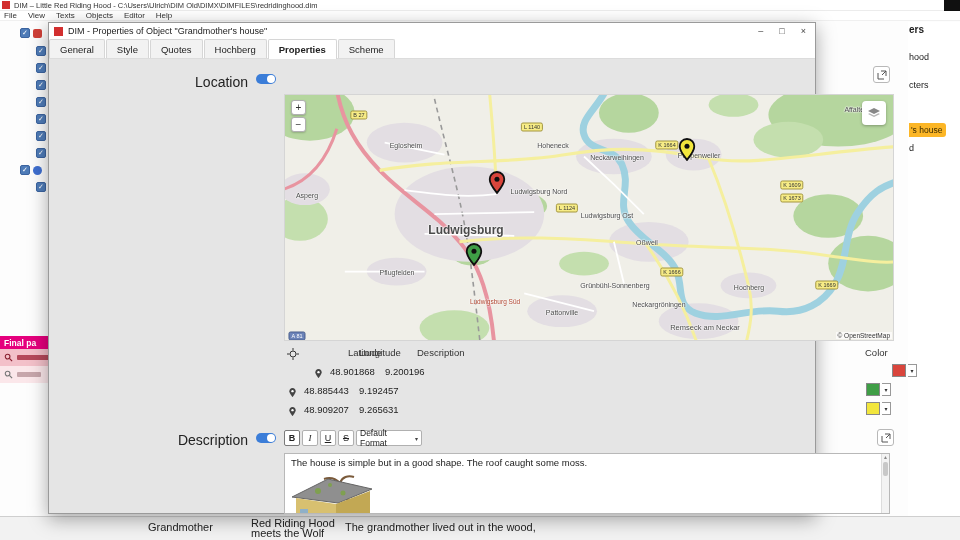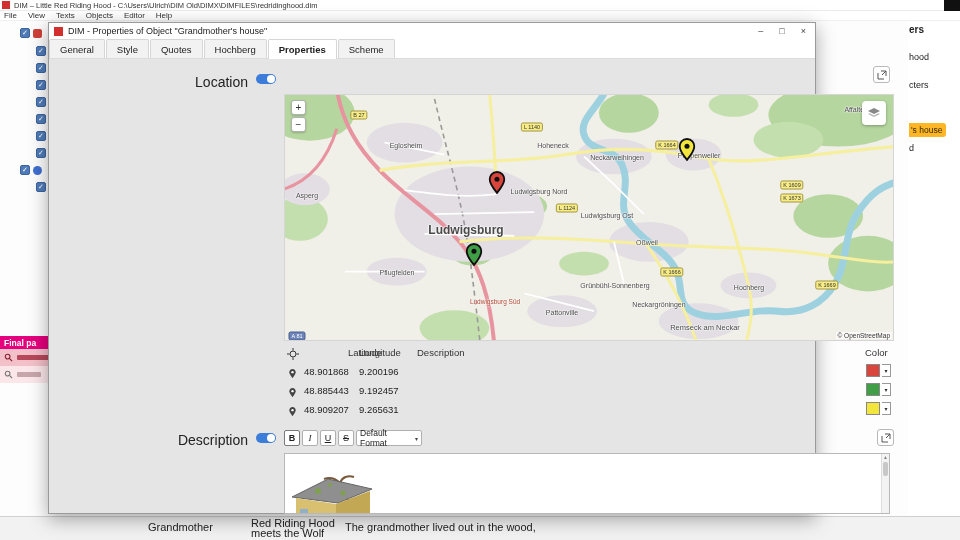--- a/index.html
+++ b/index.html
@@ -357,21 +357,21 @@
     <svg width="12" height="12" viewBox="0 0 12 12">
         <circle cx="6" cy="6" r="3" fill="none" stroke="#333" stroke-width="1"></circle>
         <path d="M6 0v2.5 M6 9.5V12 M0 6h2.5 M9.5 6H12" stroke="#333" stroke-width="1"></path>
       </svg>
   </span>
   <span class="ch" style="left:255px; top:324px;padding-left:44px;">Latitude</span>
   <span class="ch" style="left:310px; top:324px;">Longitude</span>
   <span class="ch" style="left:368px; top:324px;">Description</span>
   <span class="ch" style="left:816px; top:324px;">Color</span>
 
-  <div class="coord-row" style="top:339px;">
+  <div class="coord-row" style="top:339px;margin-left:26px;">
     <span class="pin-ic"><svg width="9" height="11" viewBox="0 0 10 12">
           <path d="M5 1 C2.8 1 1.5 2.8 1.5 4.5 C1.5 7 5 11 5 11 C5 11 8.5 7 8.5 4.5 C8.5 2.8 7.2 1 5 1Z" fill="#444"></path>
           <circle cx="5" cy="4.5" r="1.3" fill="#fff"></circle>
         </svg></span>
     <span class="lat">48.901868</span>
     <span class="lon">9.200196</span>
     <span class="swatch" style="background: rgb(217, 69, 60);"></span>
     <span class="swatch-arrow">▾</span>
   </div>
   <div class="coord-row" style="top:358px;padding-left:12px;">
@@ -408,20 +408,21 @@
   </div>
   <span class="ext-btn" style="left:828px; top:406px;">
     <svg width="10" height="10" viewBox="0 0 10 10">
         <path d="M1 3 v6 h6" fill="none" stroke="#555" stroke-width="1"></path>
         <path d="M4 1 h5 v5" fill="none" stroke="#555" stroke-width="1"></path>
         <path d="M9 1 L5 5" stroke="#555" stroke-width="1"></path>
       </svg>
   </span>
 
   <div id="rich-text">
+    <div id="rt-text">The house is simple but in a good shape. The roof caught some moss.</div>
     <div id="house-img">
       <svg width="88" height="70" viewBox="0 0 88 70">
         <rect width="88" height="70" fill="#fff"></rect>
         <g stroke="#7a5a3a" fill="none" stroke-width="2">
           <path d="M62 40 C 60 28 58 20 52 12"></path>
           <path d="M52 12 C 48 8 42 6 36 8"></path>
           <path d="M52 12 C 54 6 60 4 66 6"></path>
           <path d="M56 18 C 62 14 68 14 72 18"></path>
         </g>
         <polygon points="4,26 40,8 84,18 50,32" fill="#8f8f8f" stroke="#666" stroke-width="1"></polygon>

